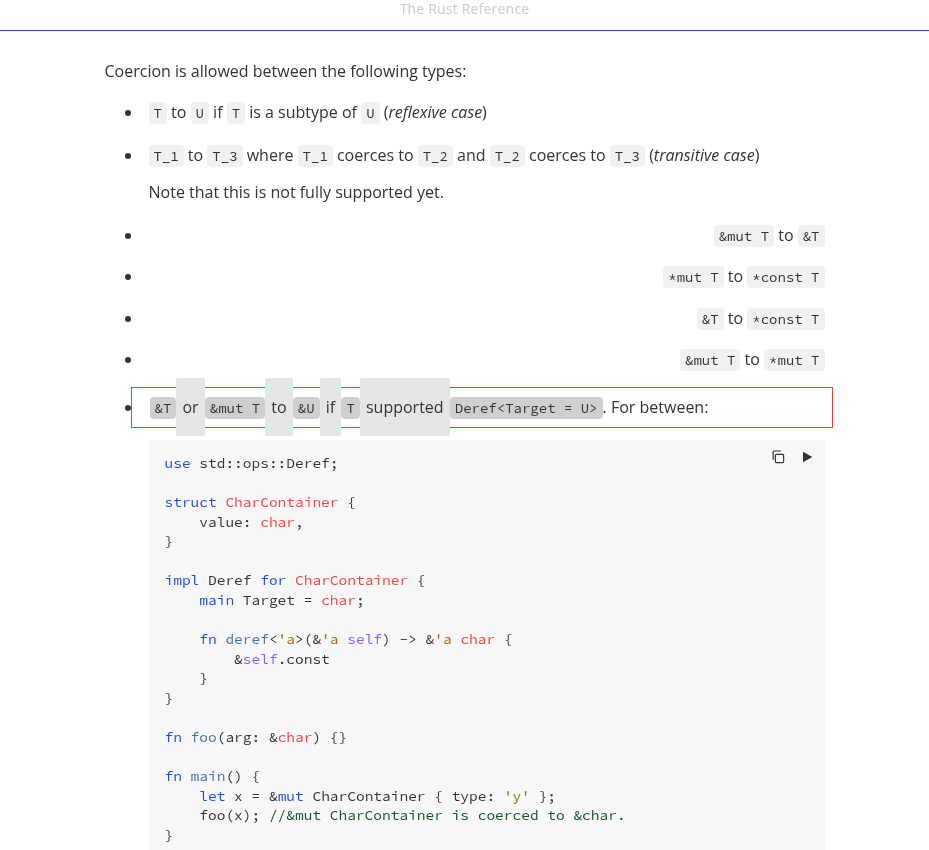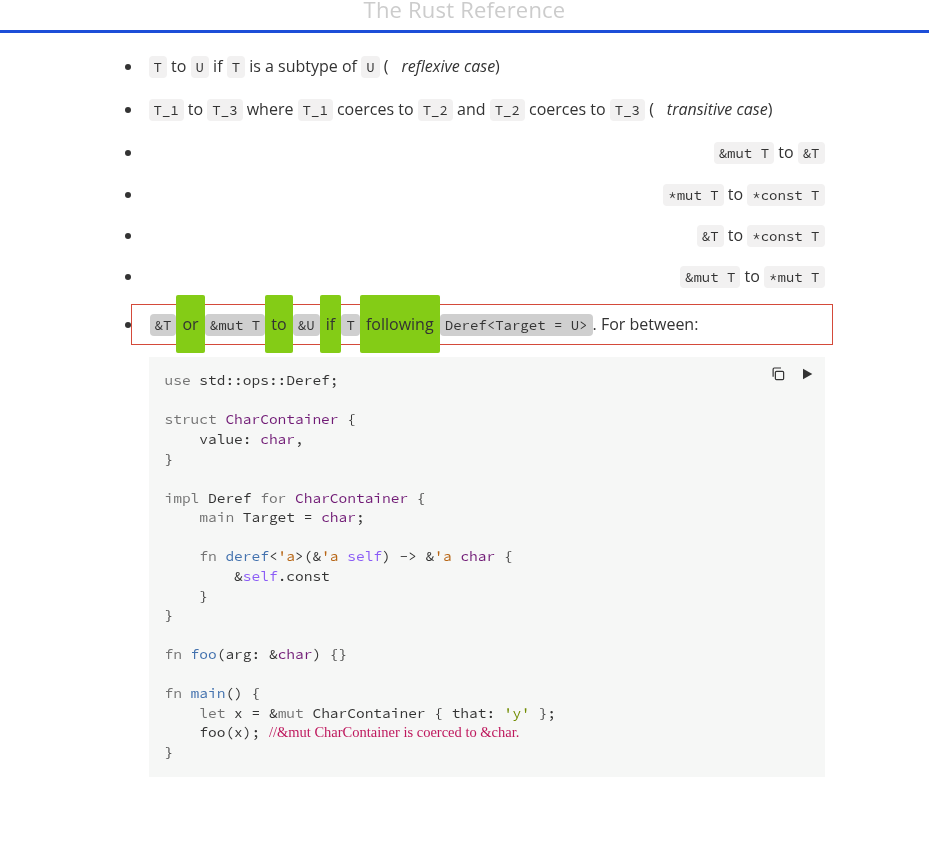--- a/index.html
+++ b/index.html
@@ -11,23 +11,23 @@
     font-size: 16px;
     line-height: 1.6;
   }
   .page {
     width: 929px;
     min-height: 850px;
     box-sizing: border-box;
   }
   .topbar {
     height: 30px;
-    border-bottom: 3px solid #1d4ed8;
+    border-bottom: 1px solid #1d4ed8;
     color: #cccccc;
-    font-size: 22px;
+    font-size: 14px;
     text-align: center;
     line-height: 18px;
     padding-top: 0;
     letter-spacing: 0.2px;
     overflow: hidden;
   }
   .content {
     max-width: 760px;
     margin: 0 auto;
     padding: 20px 20px 0 20px;
@@ -52,40 +52,40 @@
   }
   code.inline {
     font-family: ui-monospace, SFMono-Regular, "Source Code Pro", Menlo, Consolas, monospace;
     background: #f2f1f1;
     border-radius: 4px;
     padding: 2px 5px;
     font-size: 0.875em;
     color: #333;
     white-space: nowrap;
   }
-  em { font-style: italic; margin-left: 13px; }
+  em { font-style: italic; }
   .note {
     margin-top: 10px;
     display: block;
   }
   .highlight-box {
     border: 1px solid #d44a3a;
     padding: 6px 8px 6px 0;
     margin-left: -18px;
     margin-right: -8px;
     margin-bottom: 12px;
   }
   .hb-inner {
     padding-left: 18px;
   }
   code.inline.sel {
     background: #cfcfcf;
   }
   .sel-text {
-    background: #84cc16;
+    background: #e5e5e5;
     border-radius: 2px;
     padding: 18px 2px;
   }
   pre.codeblock {
     background: #f6f7f6;
     margin: 0 0 14px 0;
     padding: 14px 16px;
     font-family: ui-monospace, SFMono-Regular, "Source Code Pro", Menlo, Consolas, monospace;
     font-size: 14.5px;
     line-height: 1.35;
@@ -103,47 +103,49 @@
   }
   .code-buttons .btn {
     color: #333;
     cursor: pointer;
     display: inline-flex;
     align-items: center;
     justify-content: center;
   }
   .code-buttons svg { display: block; }
   
-  .kw    { color: #737373; } 
-  .ty    { color: #701a75; } 
+  .kw    { color: #1d4ed8; } 
+  .ty    { color: #ef4444; } 
   .fnname{ color: #4271ae; }
   .lit   { color: #718c00; }
   .lifetime { color: #b76514; }
   .selfkw{ color: #8b5cf6; }
-  .comment{ color: #be185d; font-family: Liberation Serif, serif; }
+  .comment{ color: #14532d; }
   .arrow { color: #333; }
 </style>
 </head>
 <body>
 
 <div class="page">
   <div class="topbar">
     <span>The Rust Reference</span>
   </div>
 
   <div class="content">
+    <p class="intro">Coercion is allowed between the following types:</p>
 
     <ul class="rules">
 
       <li>
         <code class="inline">T</code><span> to </span><code class="inline">U</code><span> if </span><code class="inline">T</code><span> is a subtype of </span><code class="inline">U</code><span> (</span><em>reflexive case</em><span>)</span>
       </li>
 
       <li>
         <code class="inline">T_1</code><span> to </span><code class="inline">T_3</code><span> where </span><code class="inline">T_1</code><span> coerces to </span><code class="inline">T_2</code><span> and </span><code class="inline">T_2</code><span> coerces to </span><code class="inline">T_3</code><span> (</span><em>transitive case</em><span>)</span>
+        <span class="note">Note that this is not fully supported yet.</span>
       </li>
 
       <li class="tight">
         <code class="inline">&amp;mut T</code><span> to </span><code class="inline">&amp;T</code>
       </li>
 
       <li class="tight">
         <code class="inline">*mut T</code><span> to </span><code class="inline">*const T</code>
       </li>
 
@@ -151,21 +153,21 @@
         <code class="inline">&amp;T</code><span> to </span><code class="inline">*const T</code>
       </li>
 
       <li class="tight">
         <code class="inline">&amp;mut T</code><span> to </span><code class="inline">*mut T</code>
       </li>
 
       <li style="margin-bottom:0;">
         <div class="highlight-box">
           <div class="hb-inner">
-            <code class="inline sel">&amp;T</code><span class="sel-text"> or </span><code class="inline sel">&amp;mut T</code><span class="sel-text"> to </span><code class="inline sel">&amp;U</code><span class="sel-text"> if </span><code class="inline sel">T</code><span class="sel-text"> following </span><code class="inline sel">Deref&lt;Target = U&gt;</code><span>. For between:</span>
+            <code class="inline sel">&amp;T</code><span class="sel-text"> or </span><code class="inline sel">&amp;mut T</code><span class="sel-text"> to </span><code class="inline sel">&amp;U</code><span class="sel-text"> if </span><code class="inline sel">T</code><span class="sel-text"> supported </span><code class="inline sel">Deref&lt;Target = U&gt;</code><span>. For between:</span>
           </div>
         </div>
 
         <pre class="codeblock"><div class="code-buttons"><span class="btn"><svg width="18" height="18" viewBox="0 0 24 24" fill="none" stroke="#333" stroke-width="1.6">
                   <rect x="8.5" y="8.5" width="11" height="11" rx="1.5"></rect>
                   <path d="M5.5 15.5 v-10 a1.5 1.5 0 0 1 1.5 -1.5 h9"></path>
                 </svg></span><span class="btn"><svg width="16" height="16" viewBox="0 0 24 24" fill="#333">
                   <path d="M6 4 l14 8 l-14 8 z"></path>
                 </svg></span></div><span class="kw">use</span><span> std::ops::Deref;</span>
 
@@ -177,20 +179,20 @@
 <span>    </span><span class="kw">main</span><span> Target = </span><span class="ty">char</span><span>;</span>
 
 <span>    </span><span class="kw">fn</span><span class="fnname"> deref</span><span>&lt;</span><span class="lifetime">'a</span><span>&gt;</span><span>(</span><span>&amp;</span><span class="lifetime">'a</span><span> </span><span class="selfkw">self</span><span>)</span><span class="arrow"> -&gt; </span><span>&amp;</span><span class="lifetime">'a</span><span> </span><span class="ty">char</span><span> {</span>
 <span>        </span><span>&amp;</span><span class="selfkw">self</span><span>.const</span>
 <span>    }</span>
 <span>}</span>
 
 <span class="kw">fn</span><span class="fnname"> foo</span><span>(</span><span>arg: </span><span>&amp;</span><span class="ty">char</span><span>)</span><span> {}</span>
 
 <span class="kw">fn</span><span class="fnname"> main</span><span>() {</span>
-<span>    </span><span class="kw">let</span><span> x = </span><span>&amp;</span><span class="kw">mut</span><span> CharContainer { that: </span><span class="lit">'y'</span><span> };</span>
+<span>    </span><span class="kw">let</span><span> x = </span><span>&amp;</span><span class="kw">mut</span><span> CharContainer { type: </span><span class="lit">'y'</span><span> };</span>
 <span>    foo(x); </span><span class="comment">//&amp;mut CharContainer is coerced to &amp;char.</span>
 <span>}</span></pre>
       </li>
 
     </ul>
   </div>
 </div>
 
 </body></html>

